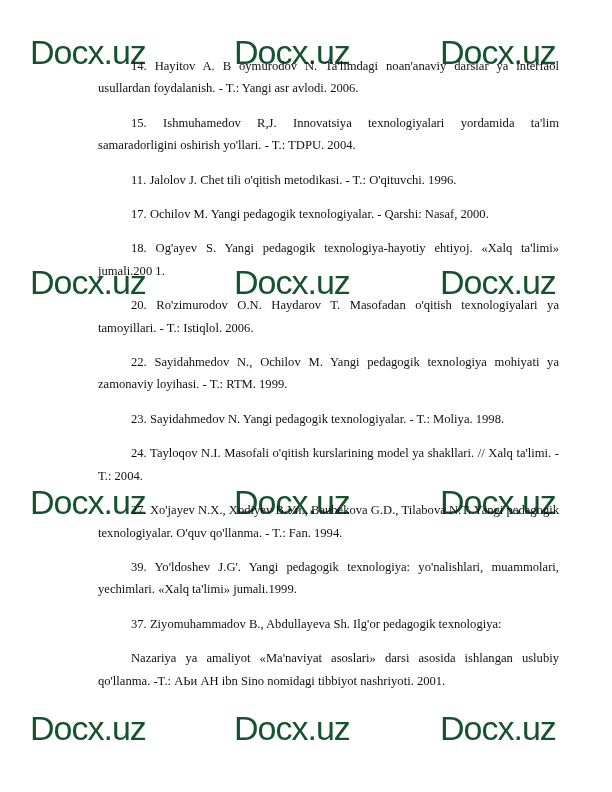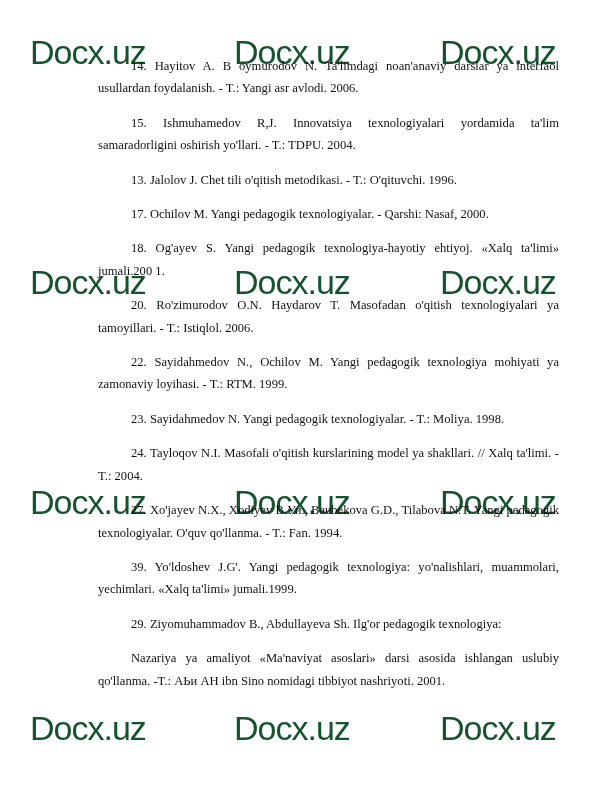--- a/index.html
+++ b/index.html
@@ -34,24 +34,24 @@
   <div class="watermark-row" style="top:708px">
     <span class="wm" style="left:30px">Docx.uz</span>
     <span class="wm" style="left:234px">Docx.uz</span>
     <span class="wm" style="left:440px">Docx.uz</span>
   </div>
 </div>
 
 <div class="page">
   <p class="entry"><span>14. Hayitov A. B oymurodov N. Ta'limdagi noan'anaviy darslar ya interfaol usullardan foydalanish. - T.: Yangi asr avlodi. 2006.</span></p>
   <p class="entry"><span>15. Ishmuhamedov R,J. Innovatsiya texnologiyalari yordamida ta'lim samaradorligini oshirish yo'llari. - T.: TDPU. 2004.</span></p>
-  <p class="entry"><span>13. Jalolov J. Chet tili o'qitish metodikasi. - T.: O'qituvchi. 1996.</span></p>
+  <p class="entry"><span>11. Jalolov J. Chet tili o'qitish metodikasi. - T.: O'qituvchi. 1996.</span></p>
   <p class="entry"><span>17. Ochilov M. Yangi pedagogik texnologiyalar. - Qarshi: Nasaf, 2000.</span></p>
   <p class="entry"><span>18. Og'ayev S. Yangi pedagogik texnologiya-hayotiy ehtiyoj. «Xalq ta'limi» jumali.200 1.</span></p>
   <p class="entry"><span>20. Ro'zimurodov O.N. Haydarov T. Masofadan o'qitish texnologiyalari ya tamoyillari. - T.: Istiqlol. 2006.</span></p>
   <p class="entry"><span>22. Sayidahmedov N., Ochilov M. Yangi pedagogik texnologiya mohiyati ya zamonaviy loyihasi. - T.: RTM. 1999.</span></p>
   <p class="entry"><span>23.   Sayidahmedov N. Yangi pedagogik texnologiyalar. - T.: Moliya. 1998.</span></p>
   <p class="entry"><span>24.   Tayloqov N.I. Masofali o'qitish kurslarining model ya shakllari. // Xalq ta'limi. -T.: 2004.</span></p>
   <p class="entry"><span>27. Xo'jayev N.X., Xodiyev B.Уи., Baubekova G.D., Tilabova N.T. Yangi pedagogik texnologiyalar. O'quv qo'llanma. - T.: Fan. 1994.</span></p>
   <p class="entry"><span>39. Yo'ldoshev J.G'. Yangi pedagogik texnologiya: yo'nalishlari, muammolari, yechimlari. «Xalq ta'limi» jumali.1999.</span></p>
-  <p class="entry"><span>29. Ziyomuhammadov B., Abdullayeva Sh. Ilg'or pedagogik texnologiya:</span></p>
+  <p class="entry"><span>37. Ziyomuhammadov B., Abdullayeva Sh. Ilg'or pedagogik texnologiya:</span></p>
   <p class="entry"><span>Nazariya ya amaliyot «Ma'naviyat asoslari» darsi asosida ishlangan uslubiy qo'llanma. -T.: АЬи AH ibn Sino nomidagi tibbiyot nashriyoti. 2001.</span></p>
 </div>
 
 </body></html>

